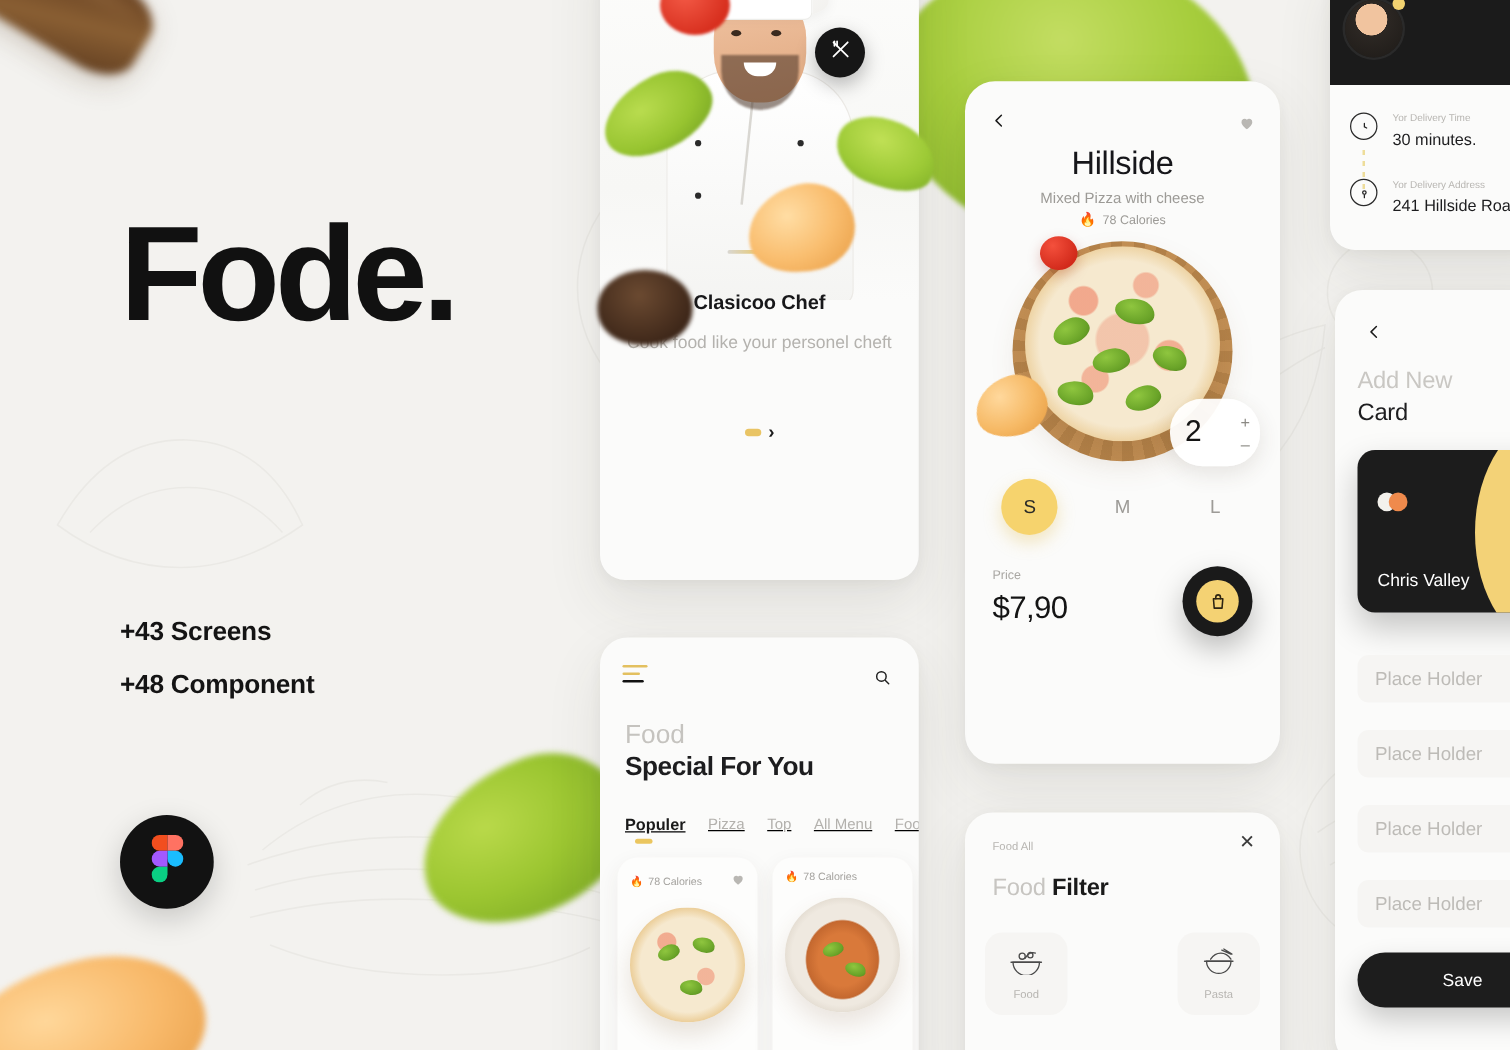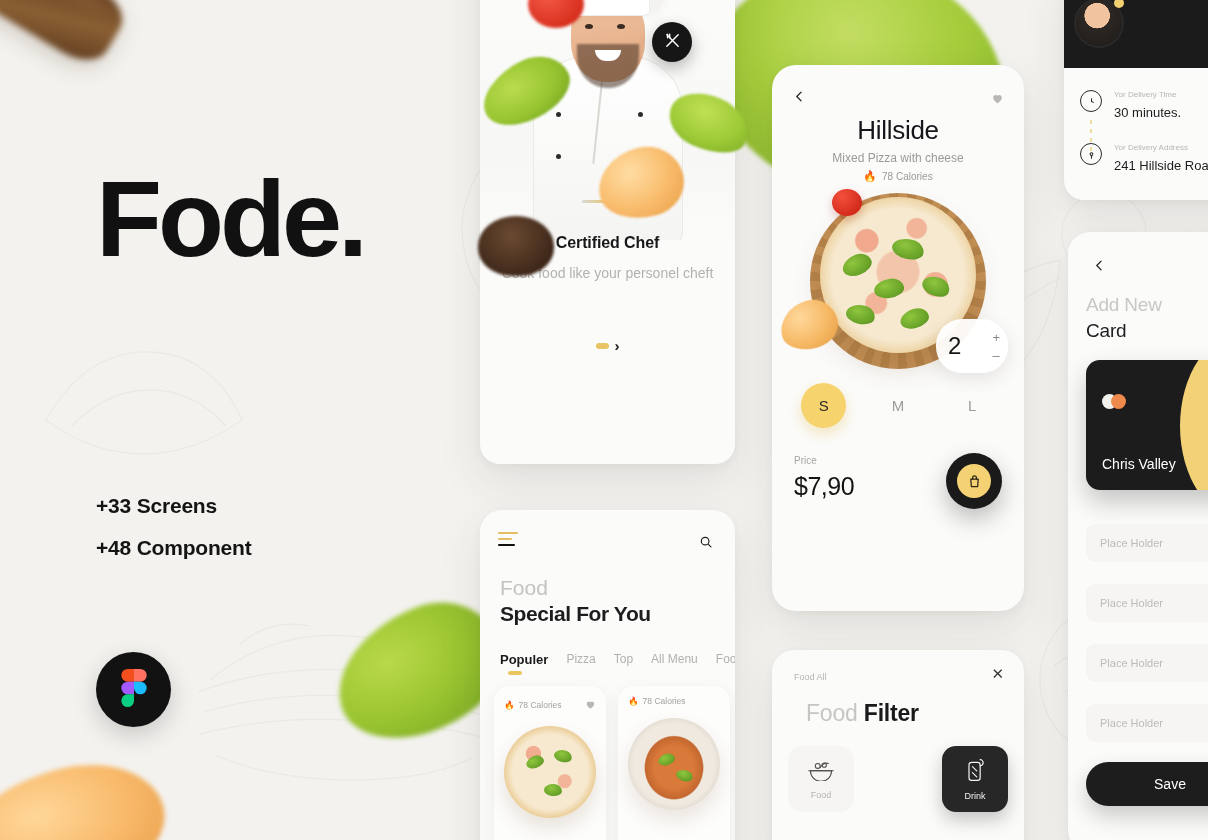--- a/index.html
+++ b/index.html
@@ -255,21 +255,21 @@
   #list-card { left: 480px; top: 510px; width: 255px; height: 400px; border-radius: 22px; }
   .lc-head { position:relative; height: 56px; }
   .burger { position:absolute; left:18px; top:22px; width:20px; }
   .burger i { display:block; height:2px; border-radius:2px; background:#e3c05f; margin-bottom:4px; }
   .burger i:nth-child(2){ width:14px; }
   .burger i:nth-child(3){ width:17px; background:#111; }
   .lc-search { position:absolute; right:16px; top:20px; }
   .lc-kicker { position:absolute; left:20px; top:66px; font-size:21px; font-weight:300; color:#c5c3bf; }
   .lc-title { position:absolute; left:20px; top:92px; font-size:21px; font-weight:600; color:#1d1d1f; letter-spacing:-.4px; }
   .lc-tabs { position:absolute; left:20px; top:142px; right:12px;
-    display:flex; align-items:flex-start; gap:18px; }
+    display:flex; align-items:flex-start; gap:18px;text-decoration:underline; }
   .lc-tab { font-size:12px; color:#b3b1ad; cursor:pointer; white-space:nowrap; position:relative; }
   .lc-tab.active { color:#1a1a1a; font-weight:600; font-size:13px; }
   .lc-tab.active:after { content:""; position:absolute; left:8px; bottom:-8px;
     width:14px; height:4px; border-radius:3px; background:#ebc65f; }
   .lc-grid { position:absolute; left:14px; right:14px; top:176px;
     display:grid; grid-template-columns: 1fr 1fr; gap: 12px; }
   .food-tile { background:#fdfdfc; border-radius:16px; padding:10px 10px 12px;
     box-shadow: 0 6px 18px rgba(70,60,45,.07); position:relative; height: 208px; }
   .ft-top { display:flex; align-items:center; justify-content:space-between; }
   .ft-cal { display:flex; align-items:center; gap:4px; font-size:8.5px; color:#a4a29e; }
@@ -285,21 +285,21 @@
     background:
       radial-gradient(ellipse at 50% 54%, #d9793a 0 30%, #c4682f 44%, transparent 46%),
       radial-gradient(circle at 50% 50%, #efe9e0 0 62%, #ddd5c9 78%, #cdc3b4 100%);
     box-shadow: 0 10px 20px rgba(120,80,40,.14);
   }
 
   
   #filter-card { left: 772px; top: 650px; width: 252px; height: 220px; border-radius: 22px; }
   .fc-clear { position:absolute; left:22px; top:22px; font-size:9px; color:#b7b5b1; cursor:pointer; }
   .fc-close { position:absolute; right:20px; top:16px; font-size:15px; color:#3a3a3a; cursor:pointer; line-height:1; }
-  .fc-title { position:absolute; left:34px; top:50px; font-size:23px; letter-spacing:-.2px; }
+  .fc-title { position:absolute; left:22px; top:50px; font-size:19px; letter-spacing:-.2px; }
   .fc-title .light { color:#c7c5c1; font-weight:300; }
   .fc-title .bold { color:#1a1a1a; font-weight:700; }
   .fc-chips { position:absolute; left:16px; right:16px; top:96px;
     display:flex; justify-content:space-between; gap:10px; }
   .chip {
     width:66px; height:66px; border-radius:14px; background:#f6f5f3;
     display:flex; flex-direction:column; align-items:center; justify-content:center; gap:5px;
     cursor:pointer;
   }
   .chip .chip-label { font-size:9px; color:#b7b5b1; }
@@ -339,21 +339,21 @@
   .cc-curve { position:absolute; right:-46px; top:-28px; width:128px; height:188px;
     border-radius:50%; background:#f3d277; }
   .cc-logo { position:absolute; left:16px; top:34px; display:flex; }
   .cc-logo i { width:15px; height:15px; border-radius:50%; display:block; }
   .cc-logo i:first-child { background:#f3f1ec; }
   .cc-logo i:last-child { background:#ef8a4c; margin-left:-6px; }
   .cc-holder { position:absolute; left:16px; bottom:18px; font-size:14px; color:#fff; }
   .ac-fields { position:absolute; left:18px; top:292px; width:176px; }
   .ac-field { height:38px; border-radius:9px; background:#f6f5f3;
     display:flex; align-items:center; padding-left:14px; margin-bottom:22px; }
-  .ac-field span { font-size:11px; color:#bdbbb7; }
+  .ac-field span { font-size:15px; color:#bdbbb7; }
   .ac-save {
     position:absolute; left:18px; top:530px; width:176px; height:44px;
     border-radius:24px; background:#1d1d1d; color:#fff; border:none; cursor:pointer;
     font-size:14px; font-family:"Liberation Sans", sans-serif;
     display:flex; align-items:center; justify-content:center; padding-right: 8px;
     box-shadow: 0 10px 22px rgba(0,0,0,.2);
   }
 </style>
 </head>
 <body>
@@ -409,21 +409,21 @@
   <div class="prop baguette"></div>
   <div class="prop leaf-big"></div>
   <div class="prop leaf-top"></div>
   <div class="prop mango-bl"></div>
 
   <div class="hero">
     <div class="hero-title">Fode.</div>
   </div>
 
   <div class="features">
-    <div class="feature">+33 Screens</div>
+    <div class="feature">+43 Screens</div>
     <div class="feature">+48 Component</div>
   </div>
 
   <div class="figma-badge">
     <span>
       <svg width="26" height="38" viewBox="0 0 24 36">
         <path d="M12 0H6a6 6 0 0 0 0 12h6V0z" fill="#F24E1E"></path>
         <path d="M12 0h6a6 6 0 0 1 0 12h-6V0z" fill="#FF7262"></path>
         <path d="M12 12h6a6 6 0 1 1-6 6v-6z" fill="#1ABCFE"></path>
         <path d="M12 12H6a6 6 0 0 0 0 12h6V12z" fill="#A259FF"></path>
@@ -441,21 +441,21 @@
       <div class="chef-btn" style="left:158px; top:172px;"></div>
       <div class="chef-head"></div>
       <div class="chef-eye" style="left:105px;"></div>
       <div class="chef-eye" style="left:137px;"></div>
       <div class="chef-beard"></div>
       <div class="chef-smile"></div>
       <div class="chef-hat"></div>
       <div class="chef-hat-band"></div>
     </div>
     <div class="chef-divider"></div>
-    <div class="chef-title">Certified Chef</div>
+    <div class="chef-title">Clasicoo Chef</div>
     <div class="chef-desc">Cook food like your personel cheft</div>
     <div class="chef-next">
       <span class="chef-dot"></span>
       <span class="chef-chev">›</span>
     </div>
   </div>
 
   <div class="chef-prop chef-tomato"></div>
   <div class="chef-prop chef-leaf-l"></div>
   <div class="chef-prop chef-leaf-r"></div>
@@ -614,29 +614,30 @@
           <svg width="26" height="22" viewBox="0 0 32 26" fill="none" stroke="#4a4a4a" stroke-width="1.3" stroke-linecap="round">
             <path d="M3 14h26a13 13 0 0 1-26 0z"></path>
               <path d="M1 14h30"></path>
             <circle cx="12" cy="8" r="3"></circle>
               <circle cx="20" cy="7" r="2.6"></circle>
               <path d="M15 10c3-5 7-6 10-5"></path>
           </svg>
         </span>
         <span class="chip-label">Food</span>
       </div>
-      <div class="chip active">
+      <div class="chip">
         <span>
-          <svg width="22" height="24" viewBox="0 0 24 28" fill="none" stroke="#f4f4f4" stroke-width="1.4" stroke-linecap="round">
-            <rect x="5" y="5" width="13" height="21" rx="3"></rect>
-            <path d="M18 9a3.5 3.5 0 1 0 0-7"></path>
-            <path d="M9 10l5 5M9 17l5 5"></path>
+          <svg width="26" height="22" viewBox="0 0 32 26" fill="none" stroke="#4a4a4a" stroke-width="1.3" stroke-linecap="round">
+            <path d="M4 13h24a12 12 0 0 1-24 0z"></path>
+              <path d="M2 13h28"></path>
+            <path d="M8 11q4-6 10-6t10 6"></path>
+              <path d="M19 2l9 4M21 1l8 5"></path>
           </svg>
         </span>
-        <span class="chip-label">Drink</span>
+        <span class="chip-label">Pasta</span>
       </div>
     </div>
   </div>
 
   <div class="card" id="courier-card">
     <div class="cc-head">
       <div class="cc-avatar"></div>
     </div>
     <div class="cc-body">
       <div class="cc-dash"></div>

